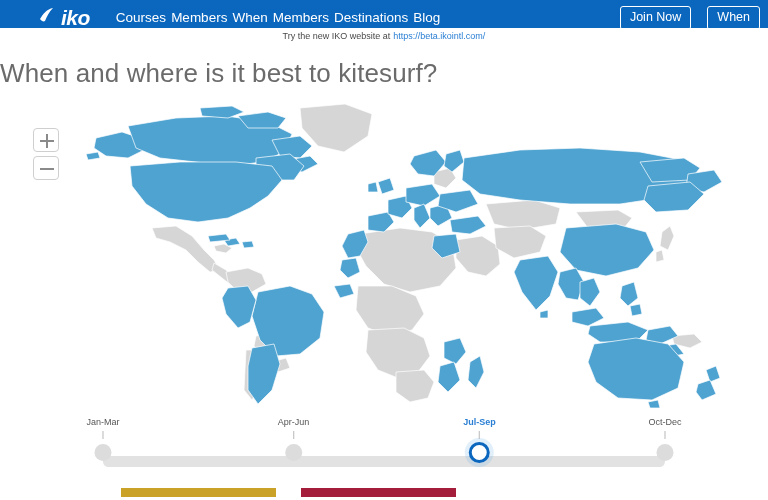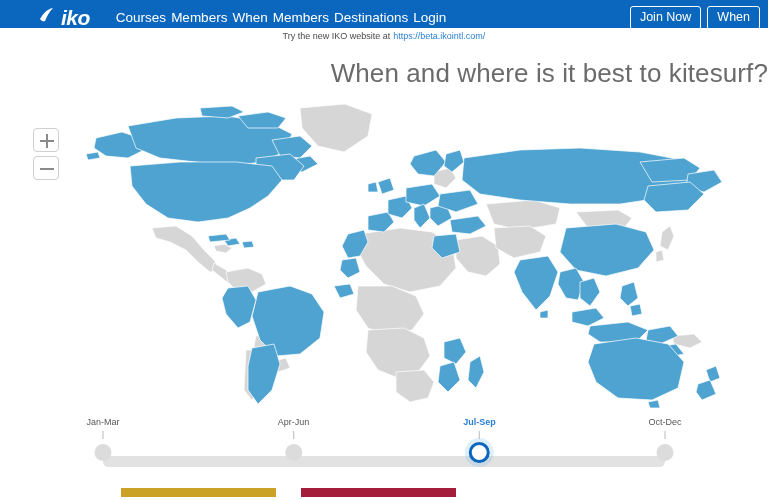--- a/index.html
+++ b/index.html
@@ -50,21 +50,21 @@
   .nav-item {
     color: #ffffff;
     font-size: 13.5px;
     text-decoration: none;
     white-space: nowrap;
     cursor: pointer;
   }
   .nav-right {
     position: absolute; right: 8px; top: 0;
     height: 36px;
-    display: flex; align-items: center; gap: 6px; justify-content: center;
+    display: flex; align-items: center; gap: 16px; justify-content: center;
   }
   .btn-outline {
     color: #ffffff;
     background: transparent;
     border: 1px solid #ffffff;
     border-radius: 3px;
     font-size: 12.5px;
     padding: 4px 9px 5px 9px;
     line-height: 1;
     cursor: pointer;
@@ -80,21 +80,21 @@
     font-size: 9px;
     color: #4a4a4a;
     background: #ffffff;
   }
   .beta-link { color: #2a7fd4; text-decoration: none; margin-left: 3px; cursor: pointer; }
 
   
   .page-title {
     position: absolute; top: 58px; left: 0;
     width: 768px;
-    text-align: right;
+    text-align: left;
     font-size: 26px;
     font-weight: normal;
     color: #6b6b6b;
     letter-spacing: 0.1px;
     margin: 0;
   }
 
   
   .map-wrap {
     position: absolute;
@@ -209,21 +209,21 @@
       </span>
       <span class="logo-text">iko</span>
     </div>
 
     <div class="nav">
       <a class="nav-item" href="#">Courses</a>
       <a class="nav-item" href="#">Members</a>
       <a class="nav-item" href="#">When</a>
       <a class="nav-item" href="#">Members</a>
       <a class="nav-item" href="#">Destinations</a>
-      <a class="nav-item" href="#">Login</a>
+      <a class="nav-item" href="#">Blog</a>
     </div>
 
     <div class="nav-right">
       <button class="btn-outline">Join Now</button>
       <button class="btn-outline">When</button>
     </div>
   </div>
 
   <div class="beta-banner">
     <span>Try the new IKO website at</span>

